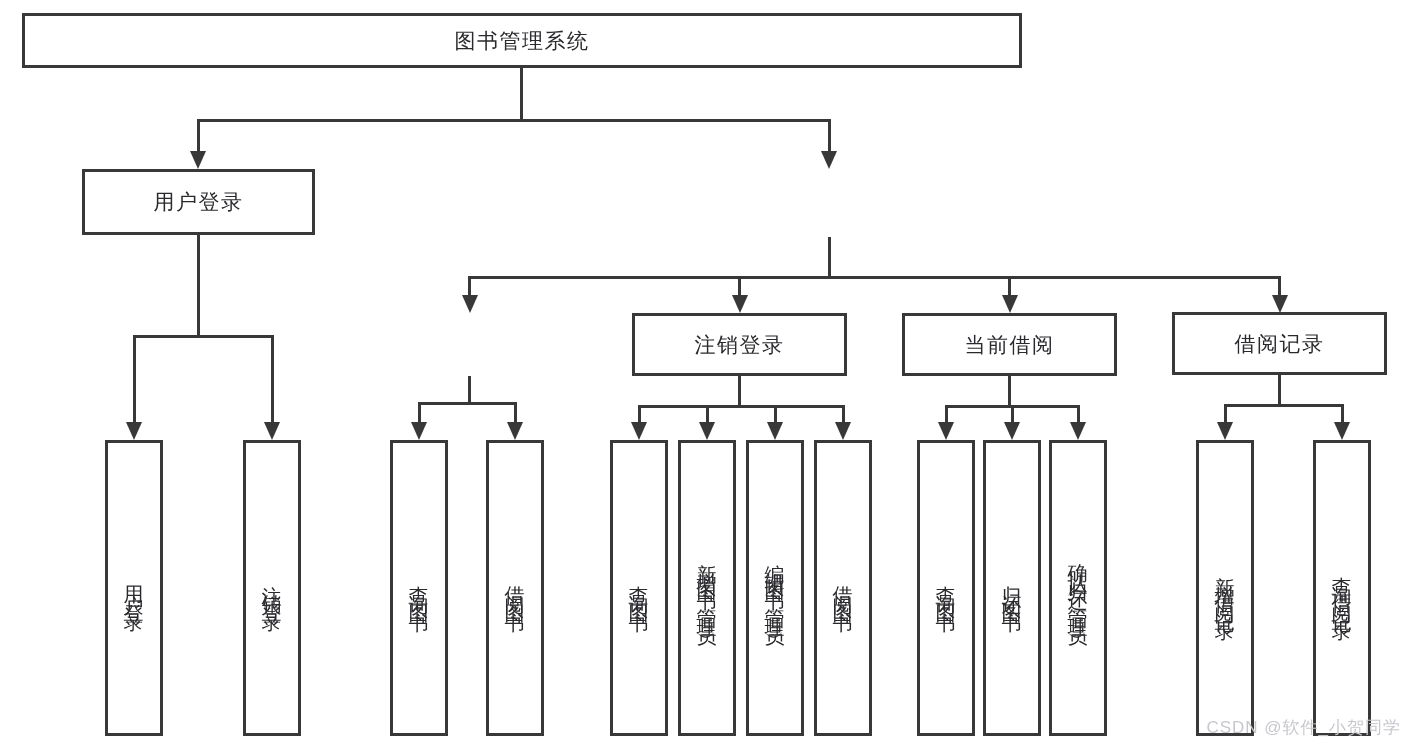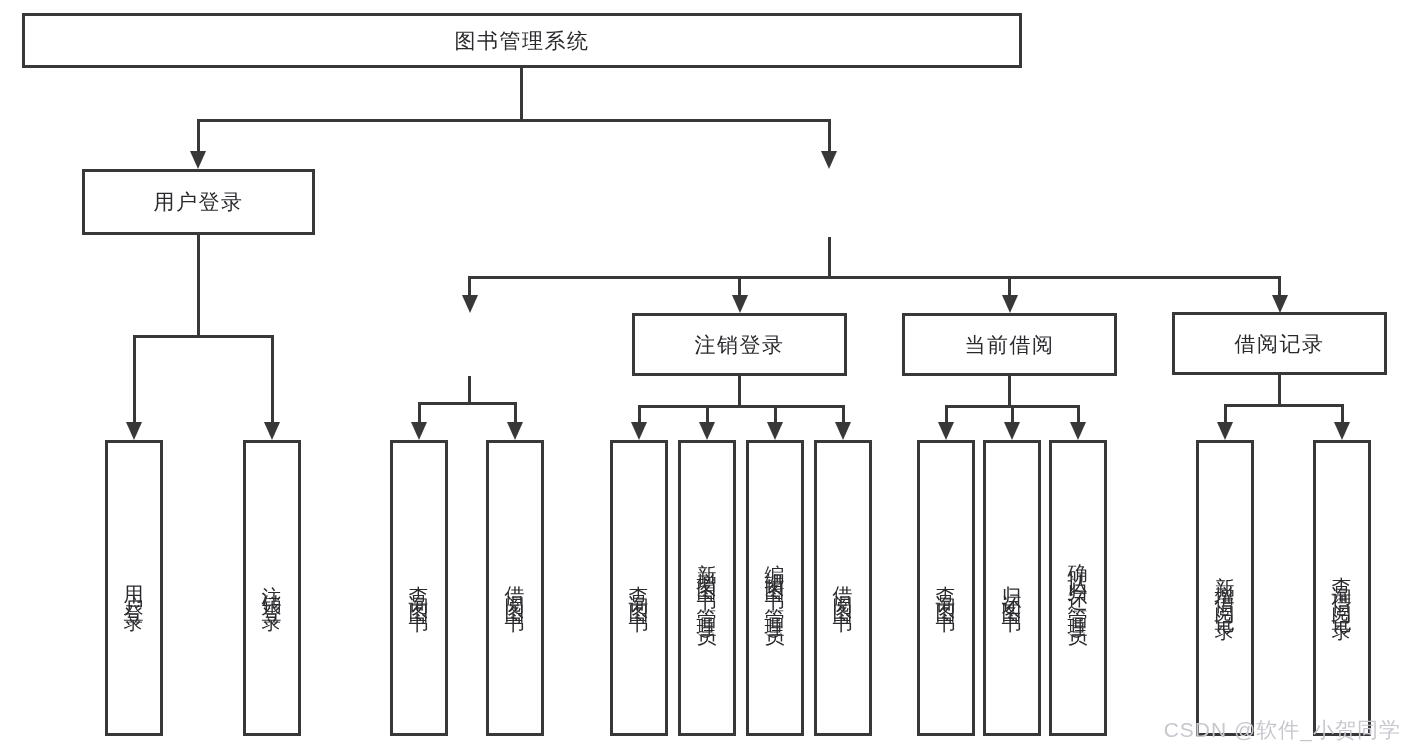--- a/index.html
+++ b/index.html
@@ -44,21 +44,21 @@
   .l-h{position:absolute;height:3px;background:var(--line);}
   .arr{
     position:absolute;width:0;height:0;
     border-left:8px solid transparent;
     border-right:8px solid transparent;
     border-top:18px solid var(--line);
   }
   .watermark{
     position:absolute;
     top:716px;right:4px;
-    font-size:21px;
+    font-size:17px;
     letter-spacing:1px;
     color:var(--watermark);
     z-index:5;
   }
 </style>
 </head>
 <body>
 
 <div id="canvas">
 

